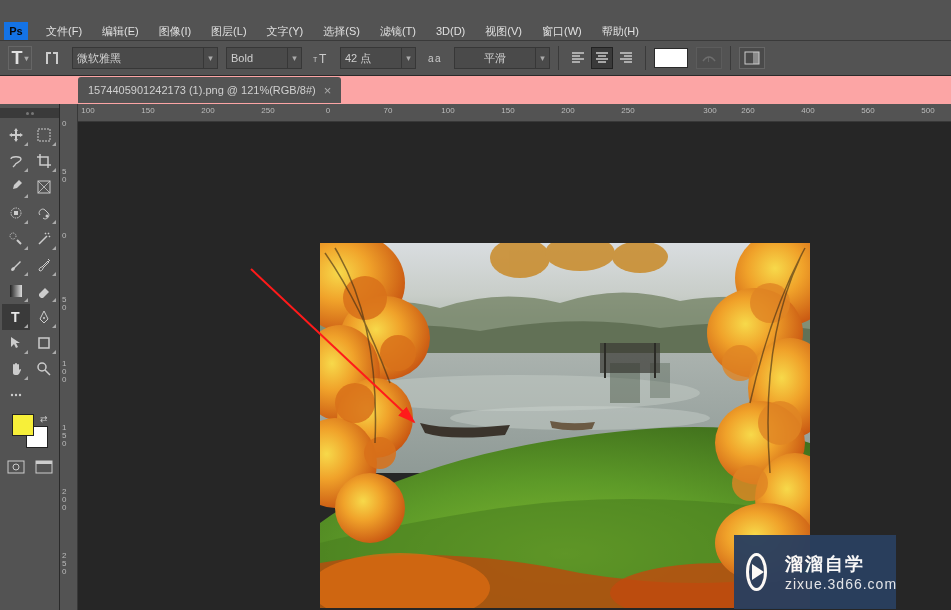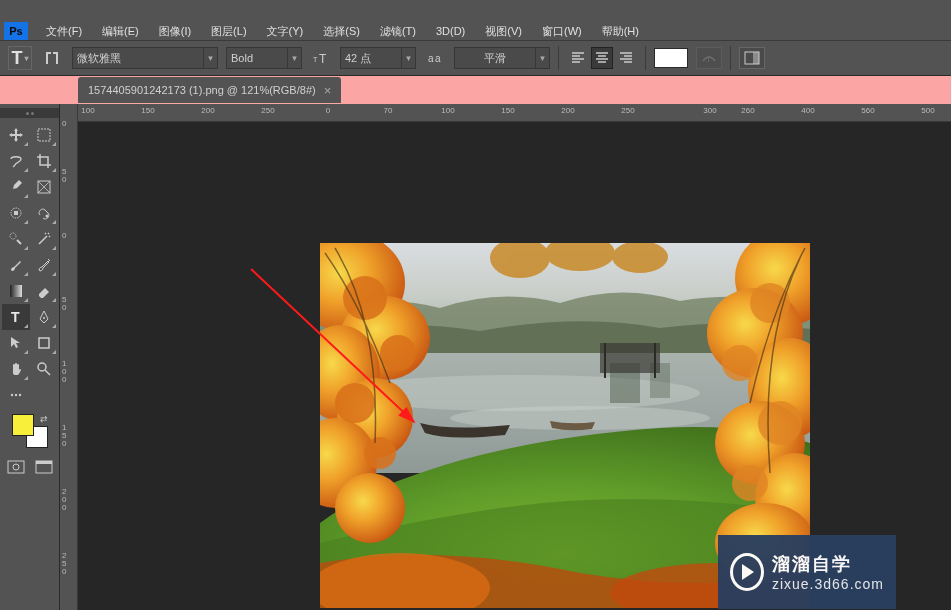--- a/index.html
+++ b/index.html
@@ -71,21 +71,21 @@
 .canvas-inner { flex: 1; position: relative; overflow: hidden; }
 
 
 .photo { position: absolute; left: 242px; top: 121px; width: 490px; height: 365px; overflow: hidden; }
 .photo svg { width: 100%; height: 100%; display:block; }
 
 
 .arrow { position: absolute; pointer-events: none; }
 
 
-.watermark { position: absolute; right: 55px; bottom: 23px; width: 178px; height: 74px; background: #2a3f5f; display: flex; align-items: center; padding: 0 12px; gap: 8px; opacity: 0.96; }
+.watermark { position: absolute; right: 55px; bottom: 23px; width: 162px; height: 74px; background: #2a3f5f; display: flex; align-items: center; padding: 0 12px; gap: 18px; opacity: 0.96; }
 .watermark .play { width: 38px; height: 38px; border: 3px solid #fff; border-radius: 50%; display: flex; align-items: center; justify-content: center; }
 .watermark .play .tri { width: 0; height: 0; border-top: 8px solid transparent; border-bottom: 8px solid transparent; border-left: 12px solid #fff; margin-left: 3px; }
 .watermark .text { color: #fff; }
 .watermark .brand { font-size: 18px; font-weight: bold; letter-spacing: 2px; }
 .watermark .url { font-size: 14px; letter-spacing: 1px; opacity: 0.9; }
 </style>
 </head>
 <body>
 
 <div class="menubar">

